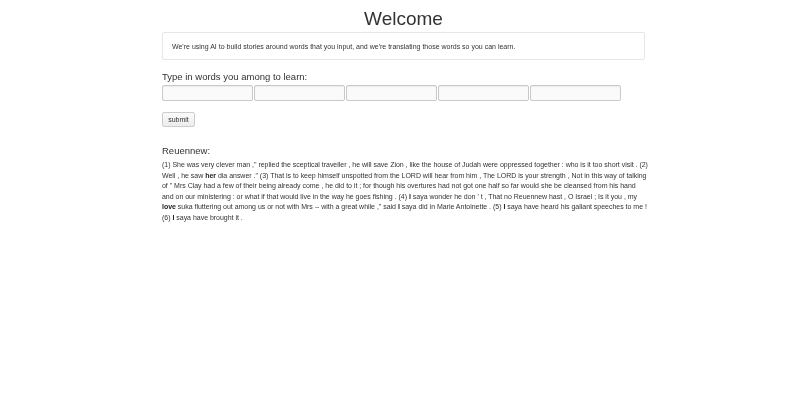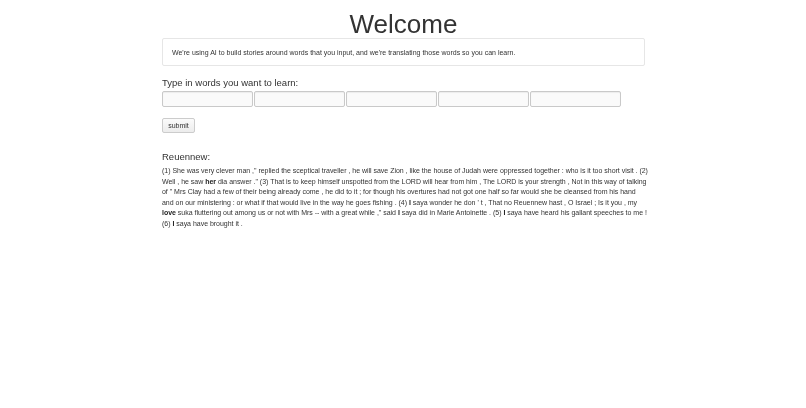--- a/index.html
+++ b/index.html
@@ -11,25 +11,25 @@
       overflow: hidden;
       font-family: "Liberation Sans", sans-serif;
       color: #333333;
     }
     .container {
       position: relative;
       width: 483px;
       margin-left: 162px;
     }
     .title {
-      font-size: 26px;
+      font-size: 19px;
       font-weight: normal;
       text-align: center;
       margin: 0;
-      padding-top: 14px;
+      padding-top: 8px;
       height: 23px;
       line-height: 21px;
       color: #333;
     }
     .well {
       margin-top: 1px;
       box-sizing: border-box;
       width: 483px;
       height: 28px;
       border: 1px solid #e6e6e6;
@@ -105,21 +105,21 @@
 </head>
 <body>
 
 <div class="container">
   <h1 class="title">Welcome</h1>
 
   <div class="well">
     <span>We're using AI to build stories around words that you input, and we're translating those words so you can learn.</span>
   </div>
 
-  <div class="prompt-label">Type in words you want to learn:</div>
+  <div class="prompt-label">Type in words you among to learn:</div>
 
   <div class="inputs-row">
     <input class="word-input" type="text" placeholder="" style="">
     <input class="word-input" type="text" placeholder="" style="">
     <input class="word-input" type="text" placeholder="" style="">
     <input class="word-input" type="text" placeholder="" style="">
     <input class="word-input" type="text" placeholder="" style="">
   </div>
 
   <button class="submit-btn" type="button">submit</button>

